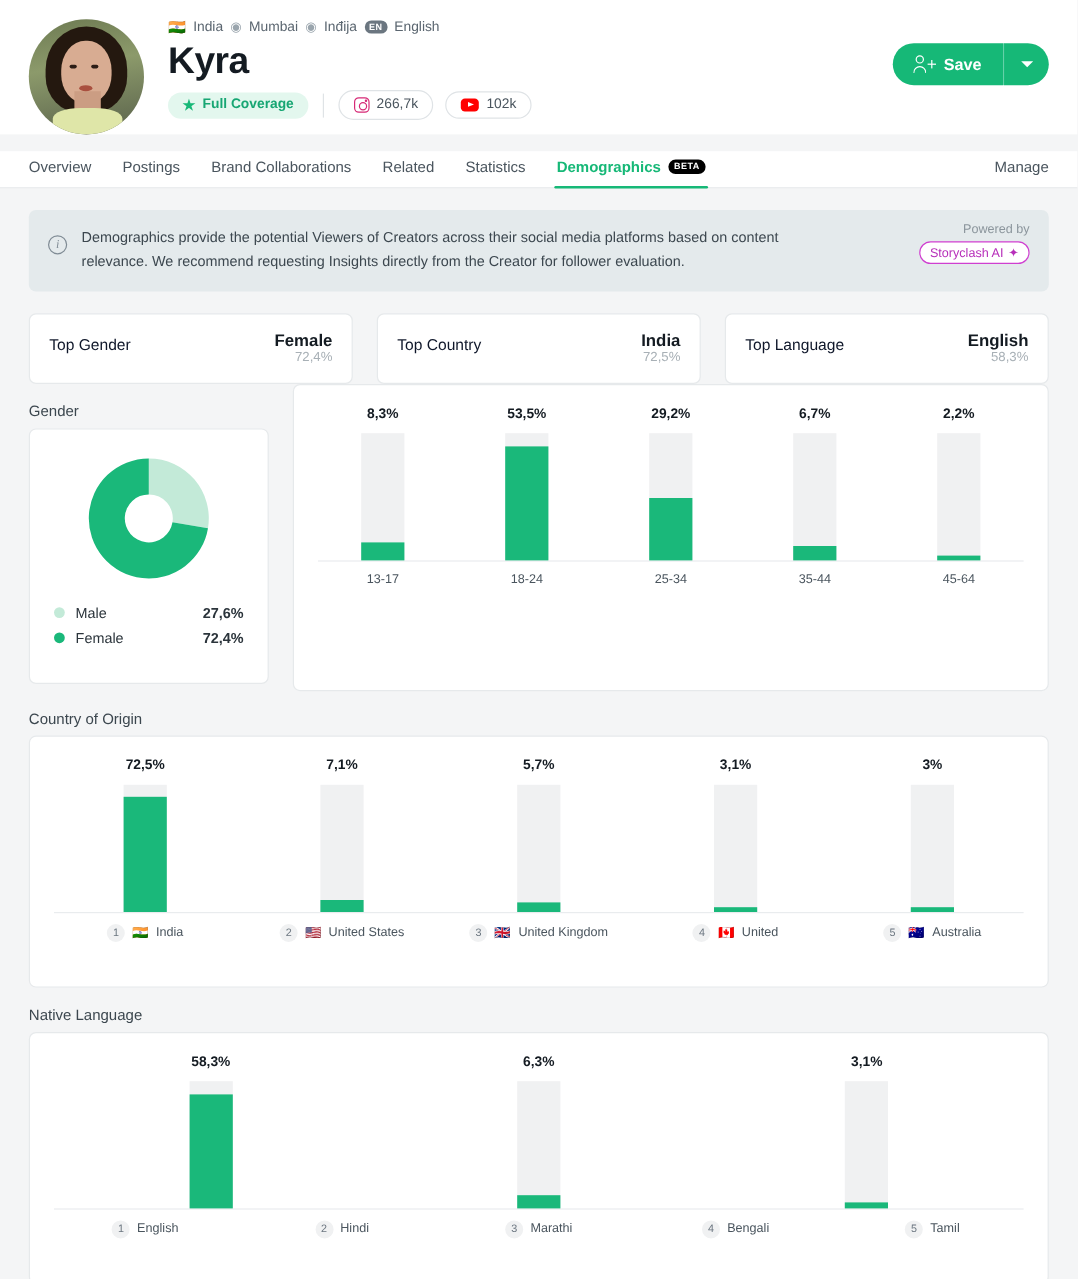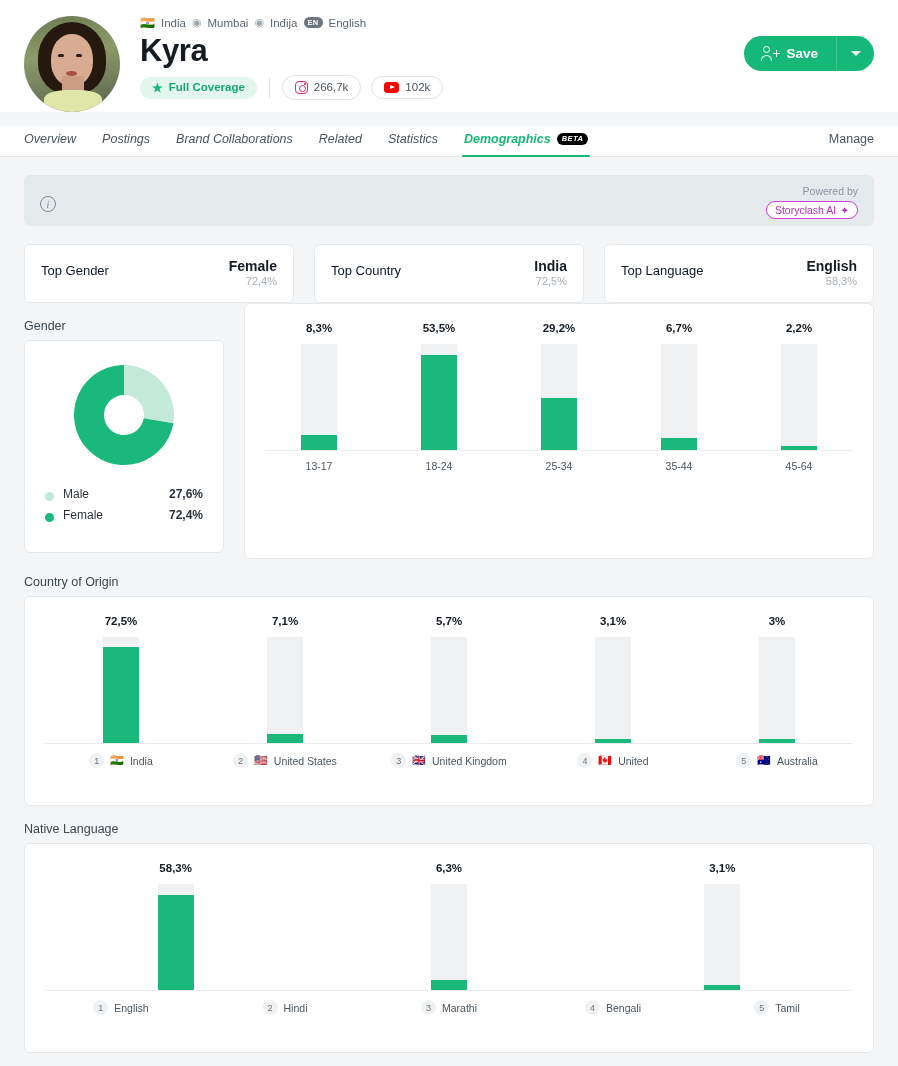--- a/index.html
+++ b/index.html
@@ -99,21 +99,21 @@
   .user-plus .body { position: absolute; left: 0; bottom: 0; width: 11px; height: 6px; border: 1.7px solid #fff; border-bottom: none; border-radius: 6px 6px 0 0; }
   .user-plus .pv { position: absolute; right: 0; top: 4px; width: 1.7px; height: 7px; background: #fff; }
   .user-plus .ph { position: absolute; right: -2.6px; top: 6.6px; width: 7px; height: 1.7px; background: #fff; }
 
   
   .tabbar {
     background: #fff; padding: 0 24px;
     display: flex; align-items: flex-end; justify-content: space-between;
     border-bottom: 1px solid #e6e9eb; margin-top: 14px;
   }
-  .tabs { display: flex; align-items: flex-start; gap: 26px; font-style: italic; }
+  .tabs { display: flex; align-items: flex-start; gap: 26px; }
   .tab {
     font-size: 12.5px; color: #4a555e; padding: 6px 0 10px 0;
     cursor: pointer; position: relative; white-space: nowrap;
     display: inline-flex; align-items: center; gap: 6px;
   }
   .tab.active { color: #16b877; font-weight: bold; }
   .tab.active::after {
     content: ""; position: absolute; left: -2px; right: -2px; bottom: -1px;
     height: 2.5px; background: #16b877; border-radius: 2px;
   }
@@ -162,21 +162,21 @@
   .card { background: #fff; border: 1px solid #e6e9eb; border-radius: 6px; }
 
   .two-col { display: flex; gap: 20px; }
   .col-gender { width: 200px; flex: 0 0 200px; }
   .col-age { flex: 1 1 auto; }
 
   .gender-card { padding: 16px 14px 14px 14px; height: 213px; }
   .donut-wrap { display: flex; justify-content: center; }
   .legend { margin-top: 14px; padding: 0 6px; }
   .legend-row {
-    display: flex; align-items: flex-end; font-size: 12px; margin-bottom: 7px; color: #2b343b;
+    display: flex; align-items: center; font-size: 12px; margin-bottom: 7px; color: #2b343b;
   }
   .legend-dot { width: 9px; height: 9px; border-radius: 50%; margin-right: 9px; flex: 0 0 9px; }
   .legend-name { flex: 1 1 auto; }
   .legend-val { font-weight: bold; font-size: 12px; }
 
   
   .bars-card { padding: 18px 14px 10px 14px; }
   .bars { display: flex; align-items: flex-end; }
   .bar-col { flex: 1 1 0; display: flex; flex-direction: column; align-items: center; }
   .bar-pct { font-size: 11.5px; font-weight: bold; color: #141b22; margin-bottom: 10px; }
@@ -281,20 +281,21 @@
       <span class="beta-badge">BETA</span>
     </div>
   </div>
   <div class="manage-link">Manage</div>
 </div>
 
 <div class="content">
 
   <div class="info-banner">
     <div class="info-icon">i</div>
+    <div class="info-text">Demographics provide the potential Viewers of Creators across their social media platforms based on content relevance. We recommend requesting Insights directly from the Creator for follower evaluation.</div>
     <div class="powered">
       <div class="powered-label">Powered by</div>
       <div class="sc-badge">
         <span>Storyclash AI</span>
         <span>✦</span>
       </div>
     </div>
   </div>
 
   <div class="stat-row">

